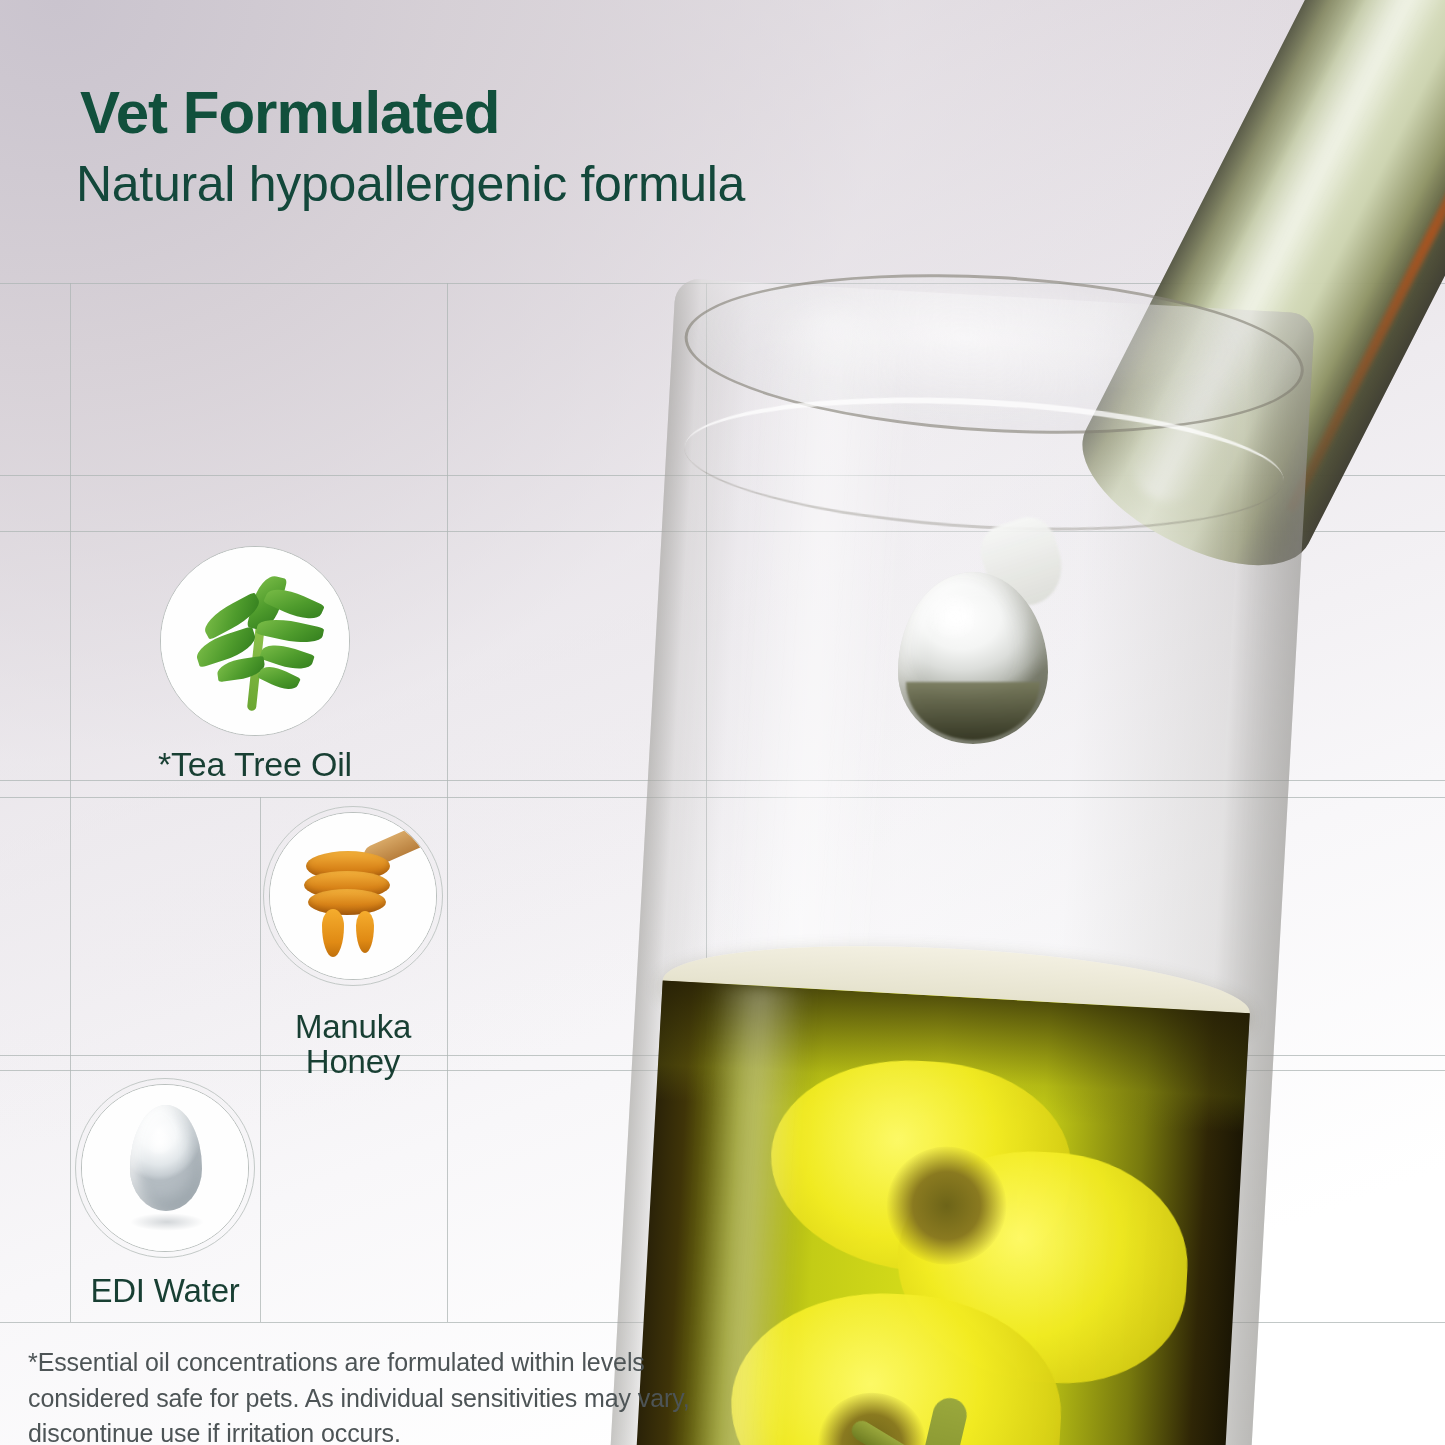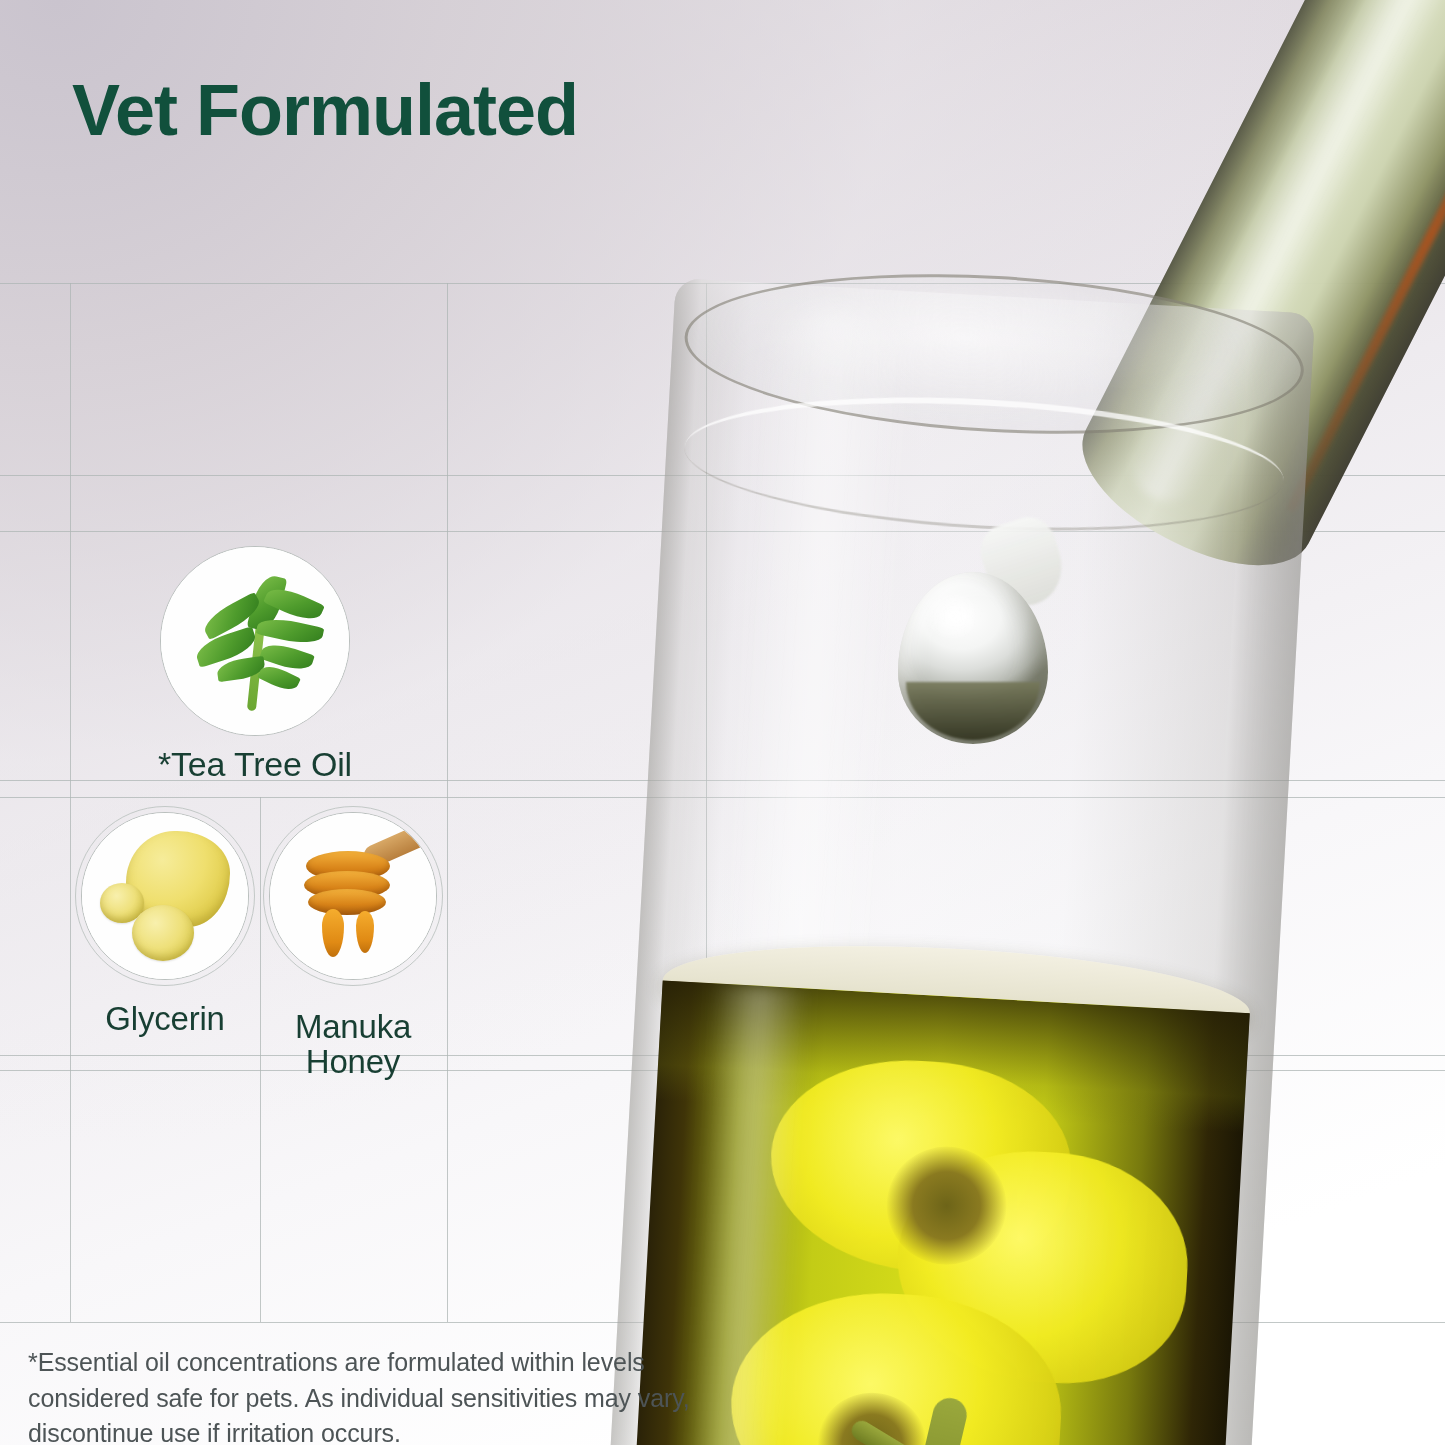--- a/index.html
+++ b/index.html
@@ -13,22 +13,22 @@
   }
 
   
   .grid-h,.grid-v{position:absolute;background:#aeb5b4;opacity:.75;}
   .grid-h{left:0;width:1445px;height:1px;}
   .grid-v{top:0;width:1px;}
 
   
   .headline-wrap{position:absolute;left:72px;top:74px;width:900px;}
   .headline{
-    font-size:72px;font-weight:bold;color:#11503c;letter-spacing:-1px;
-    line-height:1.02;margin:0;white-space:nowrap;
+    font-size:60px;font-weight:bold;color:#11503c;letter-spacing:-1px;
+    line-height:1.02;margin:8px;white-space:nowrap;
   }
   .subhead{
     font-size:50px;font-weight:400;color:#13483b;letter-spacing:-.3px;
     line-height:1.1;margin:14px 0 0 4px;white-space:nowrap;
   }
 
   
   .ing{position:absolute;display:flex;flex-direction:column;align-items:center;}
   .ing .circle{border-radius:50%;background:#fff;overflow:hidden;position:relative;
     border:1px solid #b9bfbd;box-shadow:0 0 0 0 rgba(0,0,0,0);}
@@ -301,20 +301,21 @@
 
     <div class="dropneck"></div>
     <div class="droplet">
       <div class="dark"></div>
       <div class="spec"></div>
     </div>
   </div>
 
   <div class="headline-wrap">
     <div class="headline">Vet Formulated</div>
+    <div class="subhead">Natural hypoallergenic formula</div>
   </div>
 
 
   <div class="ing big" style="left:158px;top:546px;">
     <div class="circle">
       <div class="art">
         <div class="wh-bg"></div>
         <div class="tt-stem" style="left:92px;top:46px;width:9px;height:118px;transform:rotate(6deg);"></div>
         <div class="tt-leaf" style="left:92px;top:28px;width:28px;height:56px;transform:rotate(14deg);"></div>
         <div class="tt-leaf" style="left:40px;top:58px;width:62px;height:22px;transform:rotate(-28deg);"></div>
@@ -322,49 +323,48 @@
         <div class="tt-leaf" style="left:96px;top:74px;width:66px;height:20px;transform:rotate(12deg);"></div>
         <div class="tt-leaf" style="left:34px;top:88px;width:62px;height:24px;transform:rotate(-18deg);"></div>
         <div class="tt-leaf" style="left:100px;top:100px;width:52px;height:20px;transform:rotate(18deg);"></div>
         <div class="tt-leaf" style="left:56px;top:112px;width:48px;height:20px;transform:rotate(-8deg);"></div>
         <div class="tt-leaf" style="left:98px;top:122px;width:40px;height:18px;transform:rotate(26deg);"></div>
       </div>
     </div>
     <div class="label" style="margin-top:10px;">*Tea Tree Oil</div>
   </div>
 
-  <div class="ing small" style="left:75px;top:806px;">
-    <div class="ringwrap">
-      <div class="circle">
-        <div class="art">
-          <div class="wh-bg"></div>
-          <div class="gl-blob" style="left:44px;top:18px;width:104px;height:96px;"></div>
-          <div class="gl-drop" style="left:18px;top:70px;width:44px;height:40px;"></div>
-          <div class="gl-drop" style="left:50px;top:92px;width:62px;height:56px;"></div>
-        </div>
-      </div>
-    </div>
-    <div class="label" style="margin-top:16px;">Glycerin</div>
-  </div>
 
   <div class="ing small" style="left:263px;top:806px;">
     <div class="ringwrap">
       <div class="circle">
         <div class="art">
           <div class="wh-bg"></div>
           <div class="mh-stick" style="left:92px;top:20px;width:78px;height:22px;"></div>
           <div class="mh-coil" style="left:36px;top:38px;width:84px;height:30px;"></div>
           <div class="mh-coil" style="left:34px;top:58px;width:86px;height:28px;"></div>
           <div class="mh-coil" style="left:38px;top:76px;width:78px;height:26px;"></div>
           <div class="mh-drip" style="left:52px;top:96px;width:22px;height:48px;"></div>
           <div class="mh-drip" style="left:86px;top:98px;width:18px;height:42px;"></div>
         </div>
       </div>
     </div>
     <div class="label" style="margin-top:24px;">Manuka
 Honey</div>
   </div>
 
+  <div class="ing small" style="left:75px;top:1078px;">
+    <div class="ringwrap">
+      <div class="circle">
+        <div class="art">
+          <div class="wh-bg"></div>
+          <div class="w-drop" style="left:48px;top:20px;width:72px;height:106px;"></div>
+          <div class="w-shadow" style="left:48px;top:128px;width:74px;height:18px;"></div>
+        </div>
+      </div>
+    </div>
+    <div class="label" style="margin-top:16px;">EDI Water</div>
+  </div>
 
 
   <div class="footnote">*Essential oil concentrations are formulated within levels considered safe for pets. As individual sensitivities may vary, discontinue use if irritation occurs.</div>
 
 </div>
 
 </body></html>

